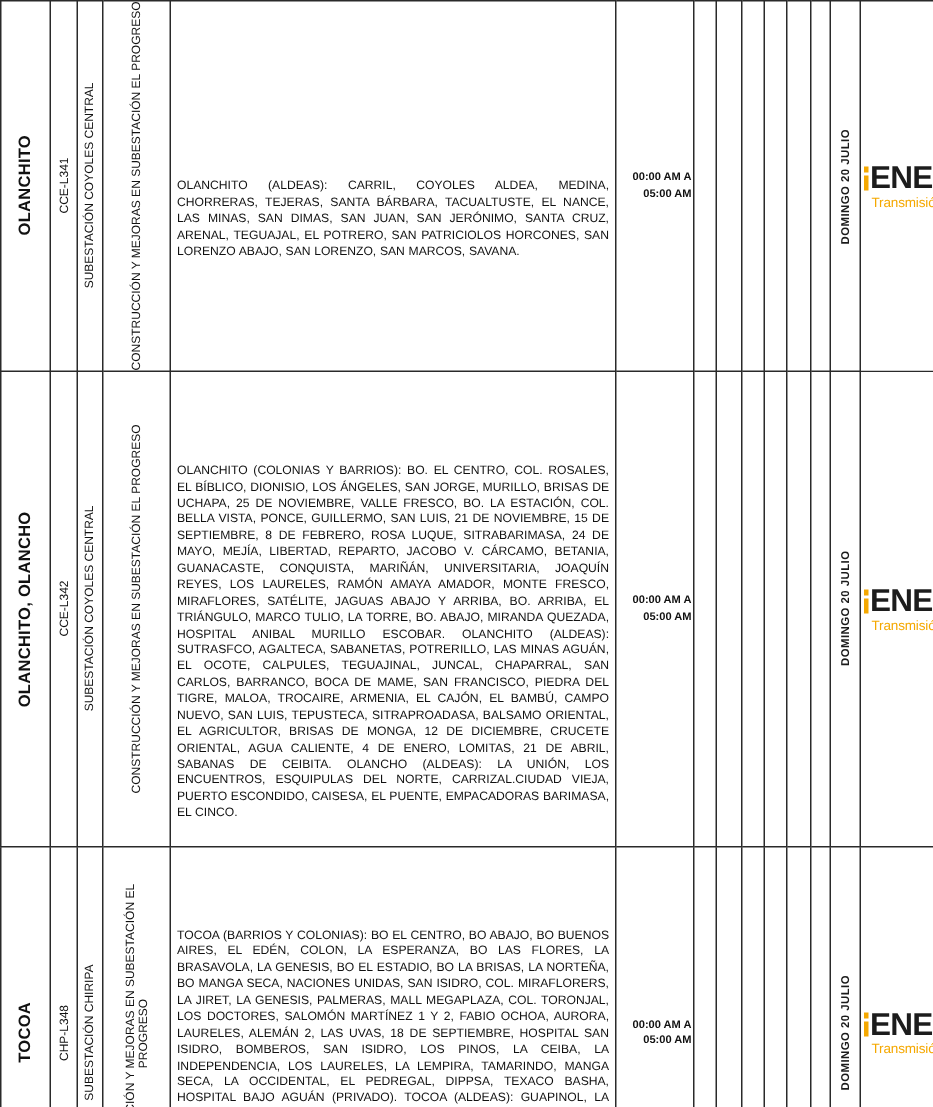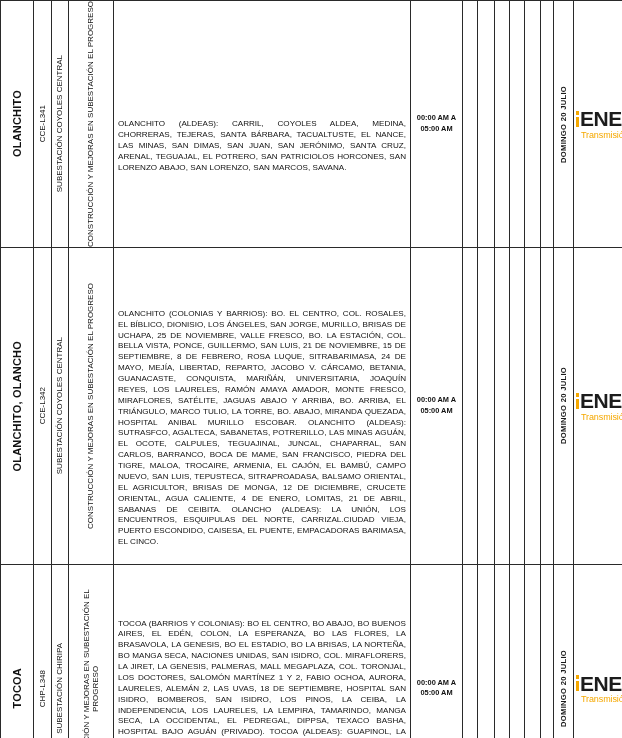--- a/index.html
+++ b/index.html
@@ -100,21 +100,21 @@
     padding: 5px 4px 4px 4px;
     hyphens: none;
     word-spacing: 0.2px;
     margin-top: 44px;
   }
 
   
   .time-inner {
     font-size: 7.4px;
     font-weight: bold;
-    text-align: center;
+    text-align: right;
     line-height: 1.45;
     color: #111111;
     padding: 0 1px;
   }
 
   
   .empty-cell { background: #ffffff; }
 
   
   td.day-col {

